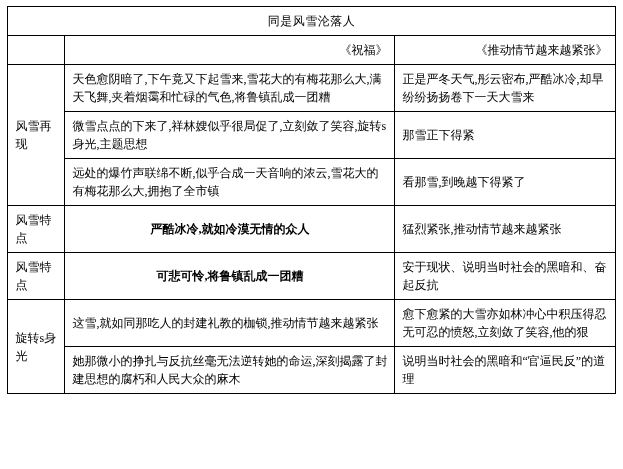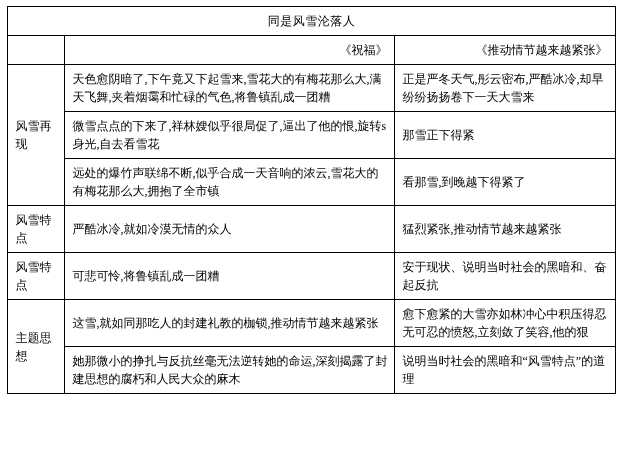--- a/index.html
+++ b/index.html
@@ -48,20 +48,22 @@
   }
   .row-label {
     text-align: left;
     font-size: 14px;
     padding: 4px 2px;
   }
   .cell-text {
     text-align: left;
   }
   .cell-center {
+    text-align: center;
+    font-weight: bold;
   }
   .col-label { width: 57px; }
   .col-a { width: 330px; }
   .col-b { width: 220px; }
 </style>
 </head>
 <body>
 
 <div class="page">
   <table class="doc-table">
@@ -79,44 +81,44 @@
         <td class="header-cell">《祝福》</td>
         <td class="header-cell">《推动情节越来越紧张》</td>
       </tr>
 
       <tr>
         <td class="row-label" rowspan="3">风雪再现</td>
         <td class="cell-text">天色愈阴暗了,下午竟又下起雪来,雪花大的有梅花那么大,满天飞舞,夹着烟霭和忙碌的气色,将鲁镇乱成一团糟</td>
         <td class="cell-text">正是严冬天气,彤云密布,严酷冰冷,却早纷纷扬扬卷下一天大雪来</td>
       </tr>
       <tr>
-        <td class="cell-text">微雪点点的下来了,祥林嫂似乎很局促了,逼出了他的恨,旋转ѕ身光,自去看雪花</td>
+        <td class="cell-text">微雪点点的下来了,祥林嫂似乎很局促了,立刻敛了笑容,旋转ѕ身光,主题思想</td>
         <td class="cell-text">那雪正下得紧</td>
       </tr>
       <tr>
         <td class="cell-text">远处的爆竹声联绵不断,似乎合成一天音响的浓云,雪花大的有梅花那么大,拥抱了全市镇</td>
         <td class="cell-text">看那雪,到晚越下得紧了</td>
       </tr>
 
       <tr>
         <td class="row-label">风雪特点</td>
         <td class="cell-center">严酷冰冷,就如冷漠无情的众人</td>
         <td class="cell-text">猛烈紧张,推动情节越来越紧张</td>
       </tr>
 
       <tr>
         <td class="row-label">风雪特点</td>
         <td class="cell-center">可悲可怜,将鲁镇乱成一团糟</td>
         <td class="cell-text">安于现状、说明当时社会的黑暗和、奋起反抗</td>
       </tr>
 
       <tr>
-        <td class="row-label" rowspan="2">主题思想</td>
+        <td class="row-label" rowspan="2">旋转ѕ身光</td>
         <td class="cell-text">这雪,就如同那吃人的封建礼教的枷锁,推动情节越来越紧张</td>
         <td class="cell-text">愈下愈紧的大雪亦如林冲心中积压得忍无可忍的愤怒,立刻敛了笑容,他的狠</td>
       </tr>
       <tr>
         <td class="cell-text">她那微小的挣扎与反抗丝毫无法逆转她的命运,深刻揭露了封建思想的腐朽和人民大众的麻木</td>
-        <td class="cell-text">说明当时社会的黑暗和“风雪特点”的道理</td>
+        <td class="cell-text">说明当时社会的黑暗和“官逼民反”的道理</td>
       </tr>
     </tbody>
   </table>
 </div>
 
 </body></html>

